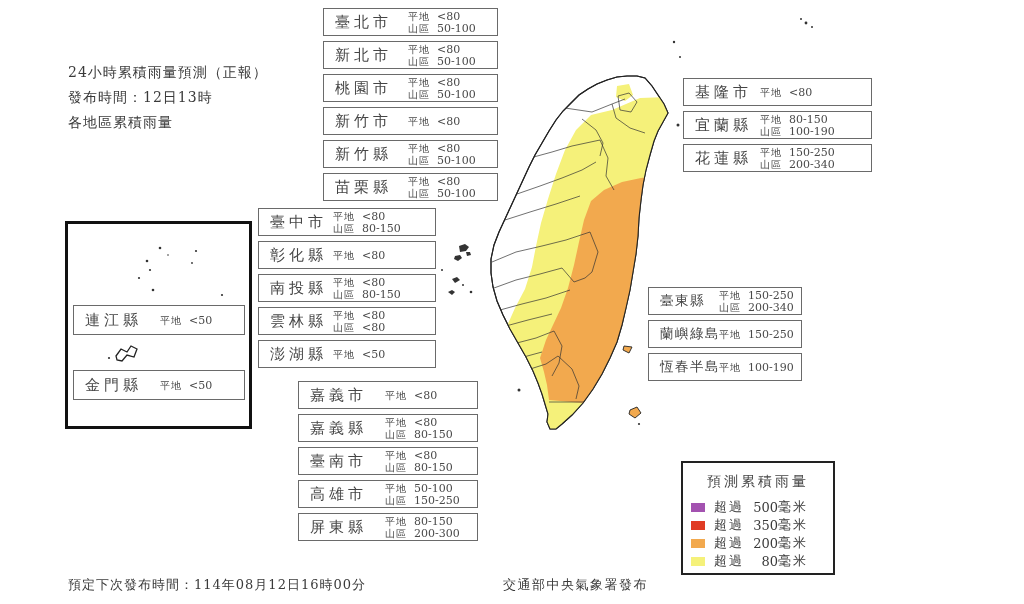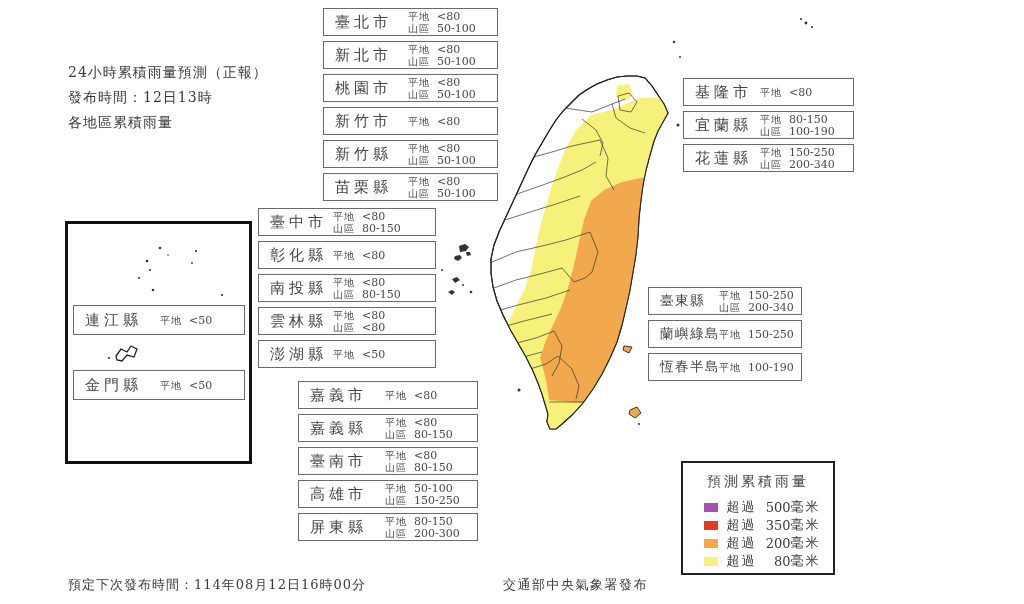--- a/index.html
+++ b/index.html
@@ -11,32 +11,32 @@
   .footer-right{position:absolute;left:503px;top:576px;z-index:2;font-size:13px;letter-spacing:1.5px;}
   .group{position:absolute;z-index:2;}
   .region-box{position:relative;height:28px;margin-bottom:5px;background:#fff;border:1px solid #6a6a6a;box-sizing:border-box;}
   .rname{position:absolute;left:11px;top:50%;transform:translateY(-50%);font-size:15px;letter-spacing:4px;white-space:nowrap;color:#454545;}
   .vals{position:absolute;left:var(--voff,84px);top:50%;transform:translateY(-50%);display:flex;flex-direction:column;justify-content:center;gap:1px;}
   .vrow{display:flex;align-items:baseline;white-space:nowrap;line-height:11px;}
   .vlabel{font-size:10px;letter-spacing:1px;color:#4a4a4a;}
   .vnum{font-size:11px;margin-left:7px;color:#4a4a4a;}
   .g-north{left:323px;top:8px;width:175px;--voff:84px;}
   .g-midwest{left:258px;top:208px;width:178px;--voff:74px;}
-  .g-northeast{left:683px;top:78px;width:171px;--voff:76px;}
+  .g-northeast{left:683px;top:78px;width:189px;--voff:76px;}
   .g-southeast{left:648px;top:287px;width:154px;--voff:70px;}
   .g-southeast .rname{font-size:13.5px;letter-spacing:1.5px;}
   .g-south{left:298px;top:381px;width:180px;--voff:86px;}
-  .islands-box{position:absolute;left:65px;top:221px;width:187px;height:243px;border:3px solid #111;z-index:2;box-sizing:border-box;background:transparent;}
+  .islands-box{position:absolute;left:65px;top:221px;width:187px;height:208px;border:3px solid #111;z-index:2;box-sizing:border-box;background:transparent;}
   .g-lienchiang{position:absolute;left:5px;top:81px;width:172px;--voff:86px;}
   .g-kinmen{position:absolute;left:5px;top:146px;width:172px;--voff:86px;}
   .islands-box .region-box{height:30px;}
   .legend{position:absolute;left:681px;top:461px;width:154px;height:114px;border:2px solid #222;z-index:2;background:#fff;box-sizing:border-box;}
   .legend-title{text-align:center;margin-top:10px;font-size:14px;letter-spacing:3px;color:#454545;}
   .legend-rows{margin:7px 0 0 8px;}
-  .legend-row{display:flex;align-items:center;height:18px;justify-content:center;}
+  .legend-row{display:flex;align-items:center;height:18px;}
   .swatch{width:14px;height:9px;margin-right:9px;display:inline-block;}
   .l-label{font-size:13px;letter-spacing:2px;}
   .l-num{width:34px;text-align:right;font-size:13px;}
   .l-unit{font-size:13px;letter-spacing:2px;margin-left:0;}
 </style>
 </head>
 <body>
 
 <div class="page">
 

